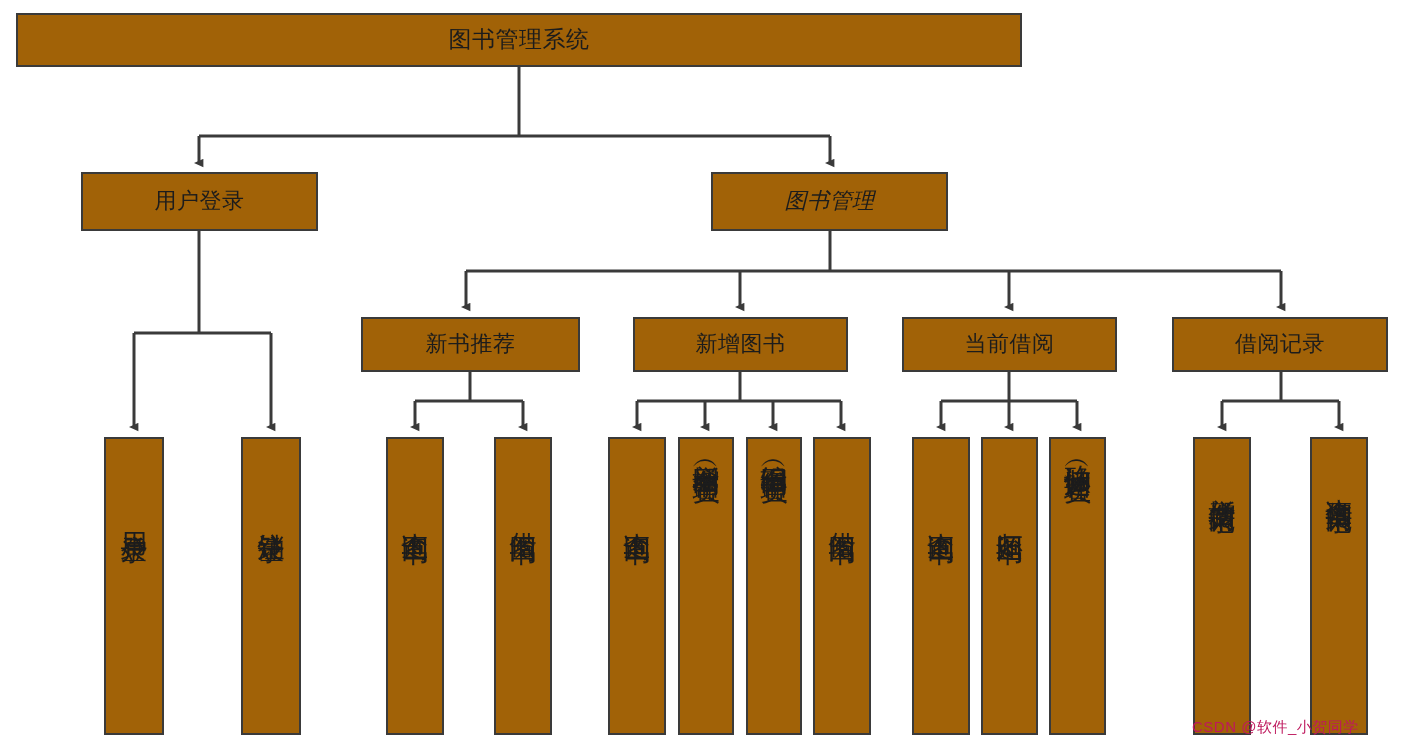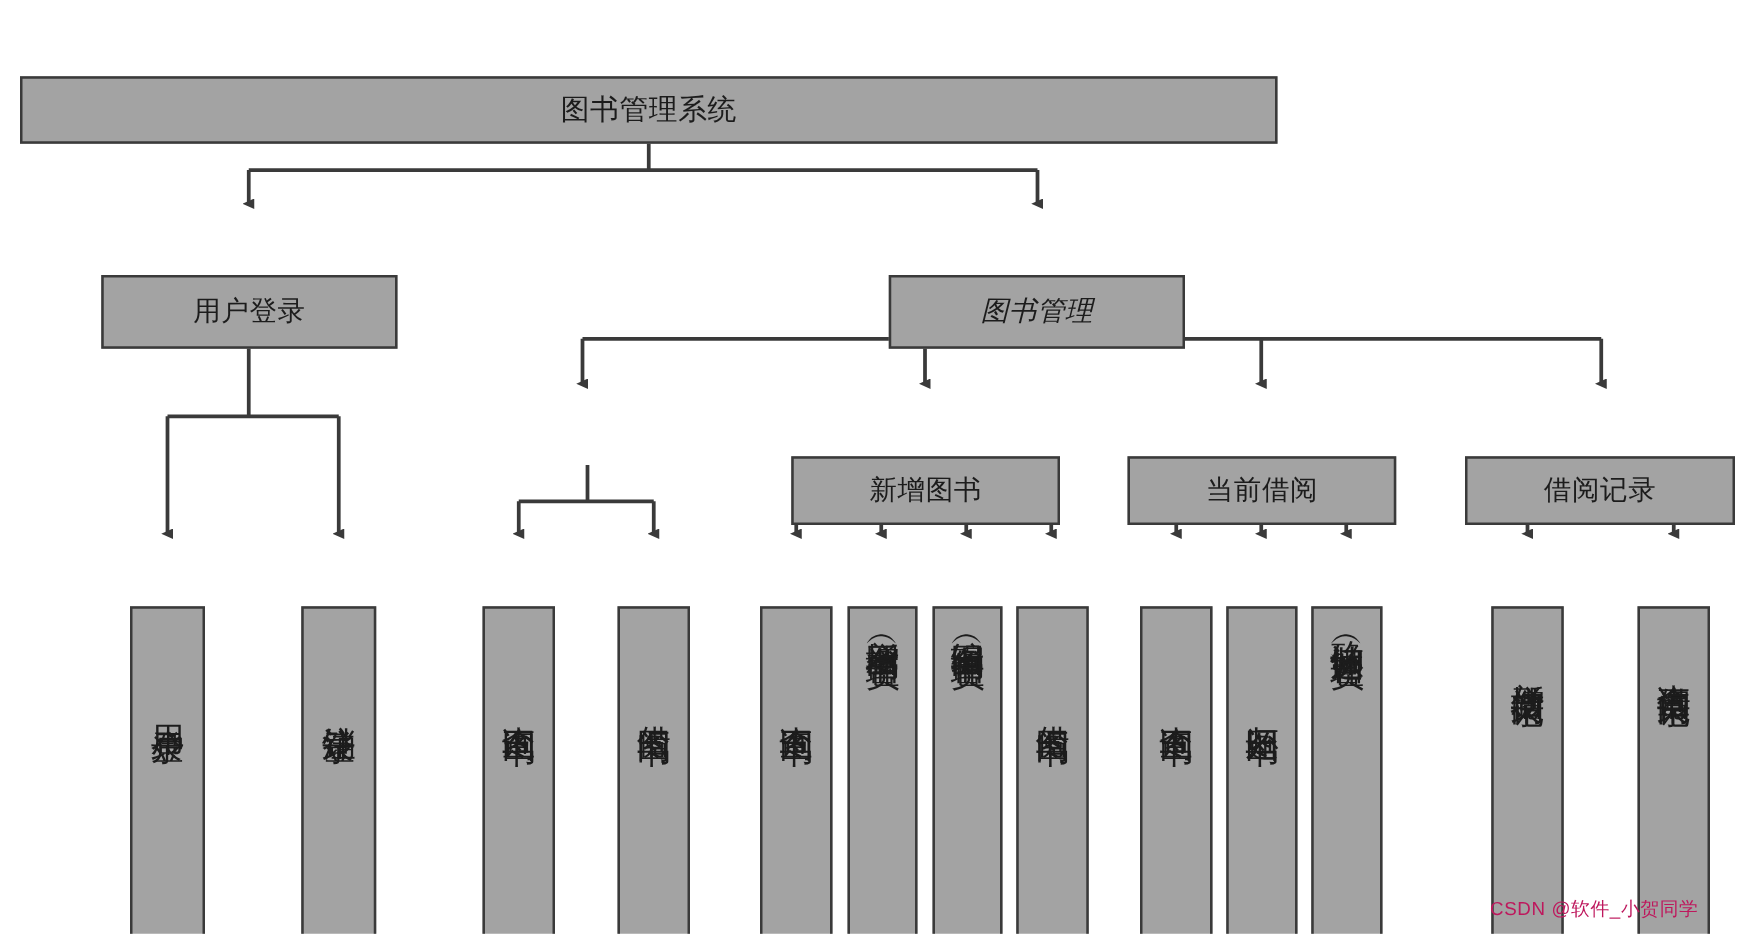--- a/index.html
+++ b/index.html
@@ -25,23 +25,22 @@
     position: absolute;
     left: 0;
     top: 0;
     width: 1405px;
     height: 747px;
   }
   .node-box {
     position: absolute;
     box-sizing: border-box;
     border: 2.5px solid #3a3a3a;
-    background: #a3a3a3;
+    background: #a16207;
     color: #1c1c1c;
-    margin-top: 48px;
   }
   .node-h {
     display: flex;
     align-items: center;
     justify-content: center;
   }
   .node-h .node-label {
     font-size: 22px;
     line-height: 1.1;
     letter-spacing: 0.5px;
@@ -132,20 +131,23 @@
     <span class="node-label">图书管理系统</span>
   </div>
 
   <div class="node-box node-h" style="left:81px; top:172px; width:237px; height:59px;">
     <span class="node-label">用户登录</span>
   </div>
   <div class="node-box node-h" style="left:711px; top:172px; width:237px; height:59px;font-style:italic;">
     <span class="node-label">图书管理</span>
   </div>
 
+  <div class="node-box node-h" style="left:361px; top:317px; width:219px; height:55px;">
+    <span class="node-label">新书推荐</span>
+  </div>
   <div class="node-box node-h" style="left:633px; top:317px; width:215px; height:55px;">
     <span class="node-label">新增图书</span>
   </div>
   <div class="node-box node-h" style="left:902px; top:317px; width:215px; height:55px;">
     <span class="node-label">当前借阅</span>
   </div>
   <div class="node-box node-h" style="left:1172px; top:317px; width:216px; height:55px;">
     <span class="node-label">借阅记录</span>
   </div>
 

